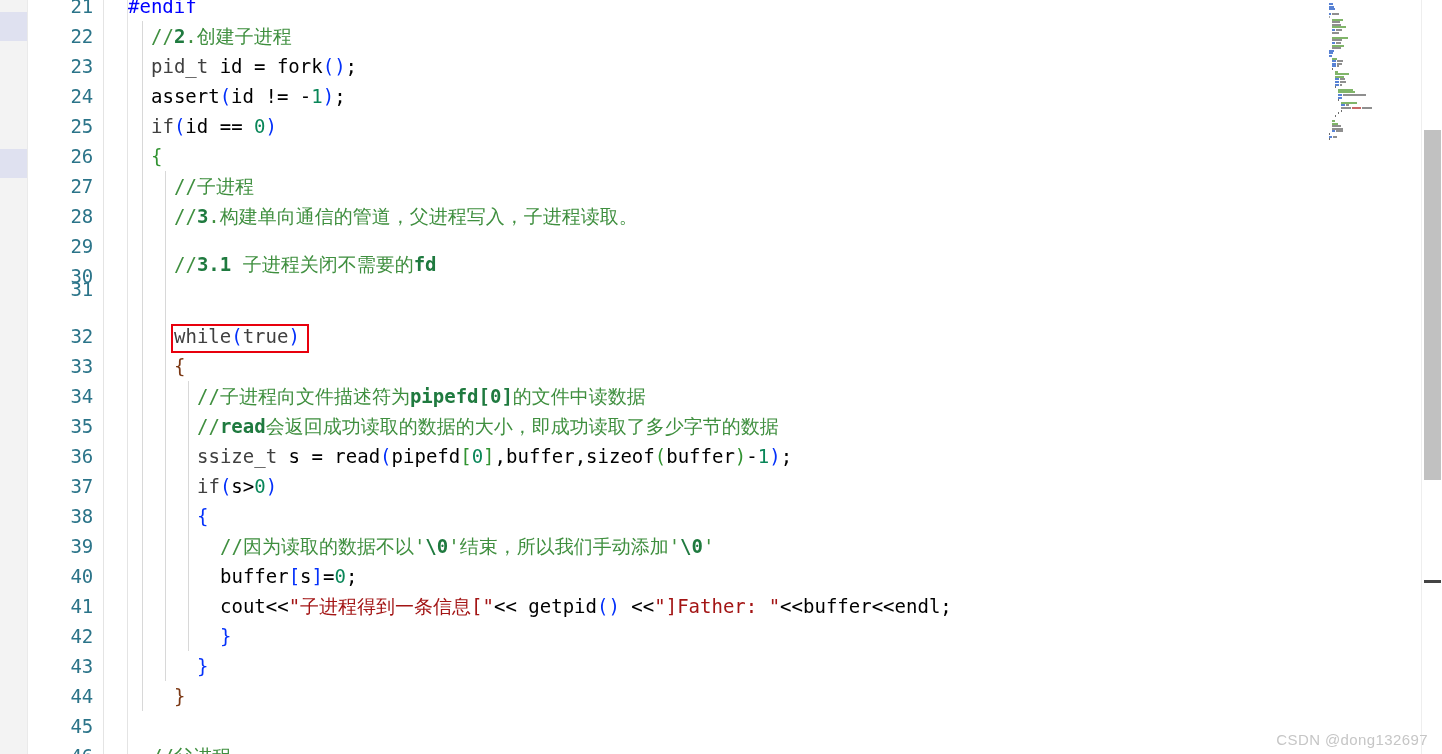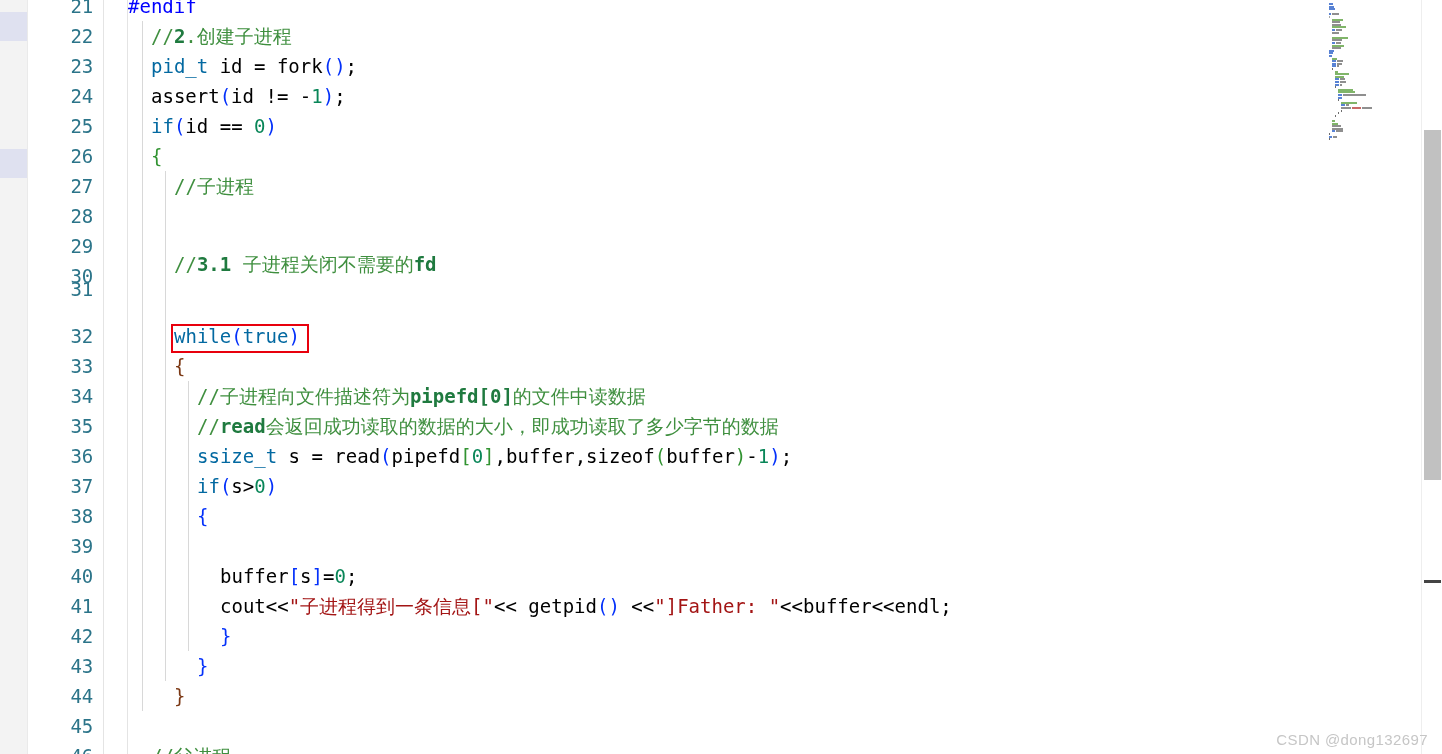--- a/index.html
+++ b/index.html
@@ -89,21 +89,21 @@
 
   
   .iguide {
     position: absolute;
     width: 1px;
     background: #d8d8d8;
     z-index: 1;
   }
 
   
-  .kw    { color: #0369a1; }
+  .kw    { color: #404040; }
   .fn    { color: #000000; }
   .cmt   { color: #3f8f3f; }            
   .cmt-b { color: #1f7a3f; font-weight: bold; }
   .str   { color: #a31515; }            
   .num   { color: #098658; }            
   .pp    { color: #0000ff; }            
   .p1    { color: #0431fa; }            
   .p2    { color: #319331; }            
   .p3    { color: #7b3814; }            
   .op    { color: #000000; }
@@ -210,28 +210,30 @@
   <div class="vrule" style="left:127px"></div>
 
   <div id="code">
       <div class="line" style="top: -9px; left: 0px;"><span class="pp">#endif</span></div>
       <div class="line" style="top: 21px; left: 23px;"><span class="cmt">//</span><span class="cmt-b">2</span><span class="cmt">.创建子进程</span></div>
       <div class="line" style="top: 51px; left: 23px;"><span class="kw">pid_t</span><span class="op"> </span><span class="fn">id</span><span class="op"> </span><span class="op">=</span><span class="op"> </span><span class="fn">fork</span><span class="p1">(</span><span class="p1">)</span><span class="op">;</span></div>
       <div class="line" style="top: 81px; left: 23px;"><span class="fn">assert</span><span class="p1">(</span><span class="fn">id</span><span class="op"> </span><span class="op">!</span><span class="op">=</span><span class="op"> </span><span class="op">-</span><span class="num">1</span><span class="p1">)</span><span class="op">;</span></div>
       <div class="line" style="top: 111px; left: 23px;"><span class="kw">if</span><span class="p1">(</span><span class="fn">id</span><span class="op"> </span><span class="op">=</span><span class="op">=</span><span class="op"> </span><span class="num">0</span><span class="p1">)</span></div>
       <div class="line" style="top: 141px; left: 23px;"><span class="p2">{</span></div>
       <div class="line" style="top: 171px; left: 46px;"><span class="cmt">//子进程</span></div>
+      <div class="line" style="top: 201px; left: 46px;"><span class="cmt">//</span><span class="cmt-b">3</span><span class="cmt">.构建单向通信的管道，父进程写入，子进程读取。</span></div>
       <div class="line" style="top: 231px; left: 46px; margin-top: 18px;"><span class="cmt">//</span><span class="cmt-b">3.1</span><span class="cmt"> 子进程关闭不需要的</span><span class="cmt-b">fd</span><span class="cmt"></span></div>
       <div class="line" style="top: 321px; left: 46px;"><span class="kw">while</span><span class="p1">(</span><span class="kw">true</span><span class="p1">)</span></div>
       <div class="line" style="top: 351px; left: 46px;"><span class="p3">{</span></div>
       <div class="line" style="top: 381px; left: 69px;"><span class="cmt">//子进程向文件描述符为</span><span class="cmt-b">pipefd[0]</span><span class="cmt">的文件中读数据</span></div>
       <div class="line" style="top: 411px; left: 69px;"><span class="cmt">//</span><span class="cmt-b">read</span><span class="cmt">会返回成功读取的数据的大小，即成功读取了多少字节的数据</span></div>
       <div class="line" style="top: 441px; left: 69px;"><span class="kw">ssize_t</span><span class="op"> </span><span class="fn">s</span><span class="op"> </span><span class="op">=</span><span class="op"> </span><span class="fn">read</span><span class="p1">(</span><span class="fn">pipefd</span><span class="p2">[</span><span class="num">0</span><span class="p2">]</span><span class="op">,</span><span class="fn">buffer</span><span class="op">,</span><span class="fn">sizeof</span><span class="p2">(</span><span class="fn">buffer</span><span class="p2">)</span><span class="op">-</span><span class="num">1</span><span class="p1">)</span><span class="op">;</span></div>
       <div class="line" style="top: 471px; left: 69px;"><span class="kw">if</span><span class="p1">(</span><span class="fn">s</span><span class="op">&gt;</span><span class="num">0</span><span class="p1">)</span></div>
       <div class="line" style="top: 501px; left: 69px;"><span class="p1">{</span></div>
+      <div class="line" style="top: 531px; left: 92px;"><span class="cmt">//因为读取的数据不以'</span><span class="cmt-b">\0</span><span class="cmt">'结束，所以我们手动添加'</span><span class="cmt-b">\0</span><span class="cmt">'</span></div>
       <div class="line" style="top: 561px; left: 92px;"><span class="fn">buffer</span><span class="p1">[</span><span class="fn">s</span><span class="p1">]</span><span class="op">=</span><span class="num">0</span><span class="op">;</span></div>
       <div class="line" style="top: 591px; left: 92px;"><span class="fn">cout</span><span class="op">&lt;</span><span class="op">&lt;</span><span class="str">"子进程得到一条信息["</span><span class="op">&lt;</span><span class="op">&lt;</span><span class="op"> </span><span class="fn">getpid</span><span class="p1">(</span><span class="p1">)</span><span class="op"> </span><span class="op">&lt;</span><span class="op">&lt;</span><span class="str">"]Father: "</span><span class="op">&lt;</span><span class="op">&lt;</span><span class="fn">buffer</span><span class="op">&lt;</span><span class="op">&lt;</span><span class="fn">endl</span><span class="op">;</span></div>
       <div class="line" style="top: 621px; left: 92px;"><span class="p1">}</span></div>
       <div class="line" style="top: 651px; left: 69px;"><span class="p1">}</span></div>
       <div class="line" style="top: 681px; left: 46px;"><span class="p3">}</span></div>
       <div class="line" style="top: 711px; left: 0px;"></div>
       <div class="line" style="top: 741px; left: 23px;"><span class="cmt">//父进程</span></div>
     </div>
 
   <div id="anno-box" style="left: 171px; top: 324px; width: 133.95px; height: 25px; border-color: rgb(232, 0, 13);"></div>

